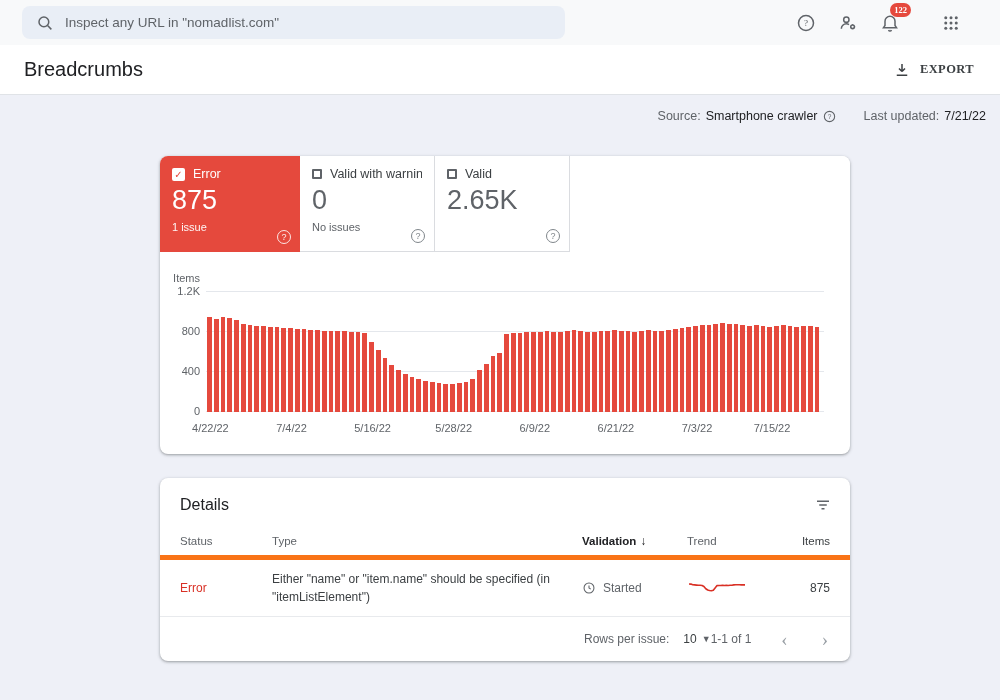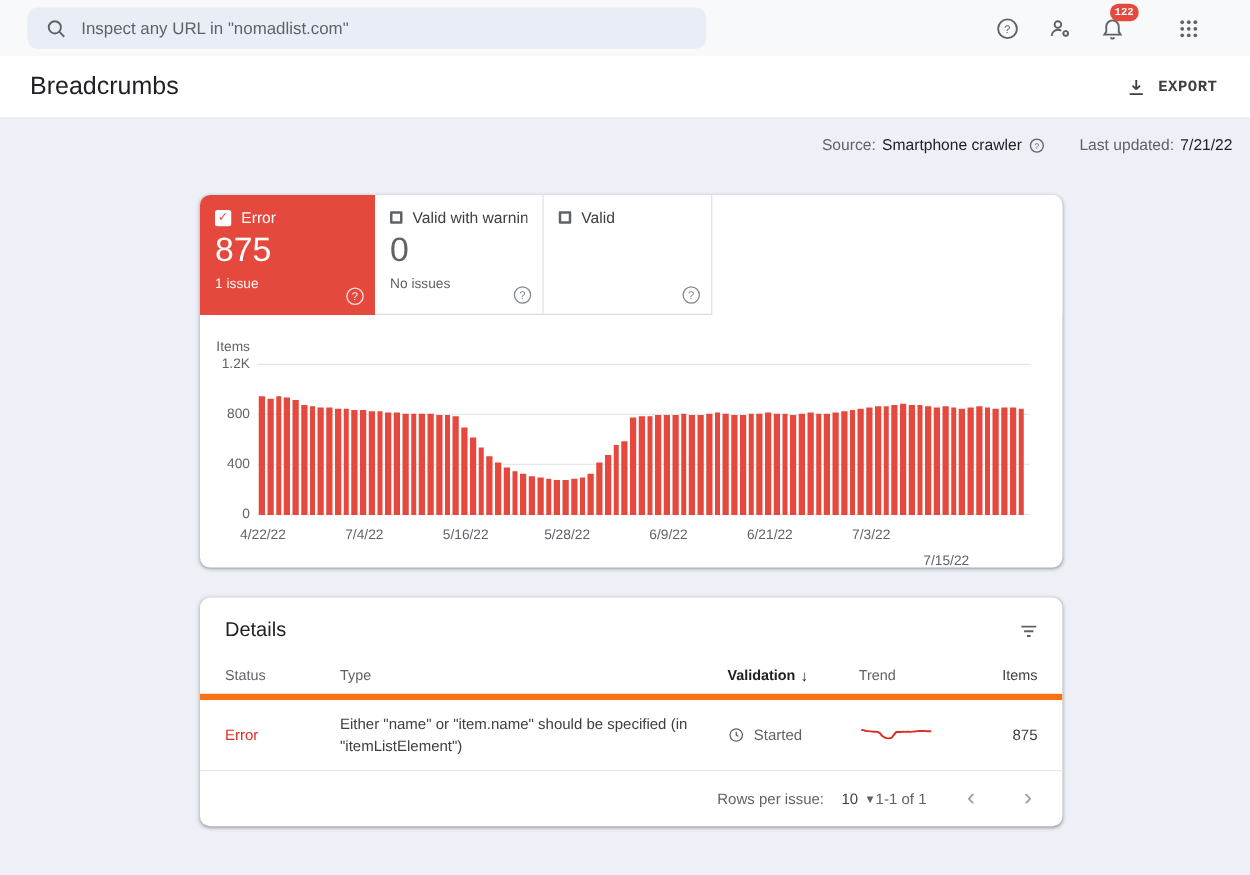--- a/index.html
+++ b/index.html
@@ -1,21 +1,21 @@
 <!DOCTYPE html>
 <html><head>
 <meta charset="utf-8">
 <style>
   * { box-sizing: border-box; margin: 0; padding: 0; }
   html,body { width:1000px; height:700px; }
   body {
     font-family: "Liberation Sans", "DejaVu Sans", sans-serif;
     background:#fff; color:#202124; overflow:hidden;
   }
-  button { font-family: Liberation Mono, monospace; background:none; border:none; cursor:pointer; }
+  button { font-family: Liberation Serif, serif; background:none; border:none; cursor:pointer; }
 
   
   .topbar { height:45px; background:#f8f9fa; display:flex; align-items:center; padding:0 38px 0 22px; }
   .search-pill { width:543px; height:33px; background:#e9eef6; border-radius:8px; display:flex; align-items:center; gap:11px; padding:0 14px; cursor:text; }
   .search-pill .icon { display:flex; color:#5f6368; }
   .search-ph { font-size:13.5px; color:#5f6368; }
   .topbar-actions { margin-left:auto; display:flex; align-items:center; gap:18px; }
   .iconbtn { color:#5f6368; display:flex; align-items:center; justify-content:center; padding:2px; position:relative; }
   .iconbtn.apps { margin-left:20px; }
   .badge { position:absolute; top:-8px; right:-9px; background:#e5493d; color:#fff; font-size:8.5px; line-height:1; padding:3px 4px; border-radius:8px; font-weight:bold; }
@@ -185,20 +185,21 @@
           <div class="tile-value">0</div>
           <div class="tile-sub">No issues</div>
           <span class="tile-help">?</span>
         </div>
 
         <div class="tile">
           <div class="tile-top">
             <span class="cb cb-empty"></span>
             <span class="tile-label">Valid</span>
           </div>
+          <div class="tile-value">2.65K</div>
           <div class="tile-sub"></div>
           <span class="tile-help">?</span>
         </div>
 
         <div class="tile tiles-filler" style="border-right:none;border-bottom:none;cursor:default;"></div>
       </div>
 
       <div class="chart">
         <div class="items-label">Items</div>
         <div class="chart-grid" id="chart-grid">
@@ -305,21 +306,21 @@
             <span class="ytick" style="top: 120px;">0</span>
           </div>
         <div class="xlabels" id="xlabels">
             <span style="left: 4.37912px; text-align: right;">4/22/22</span>
             <span style="left: 85.478px;">7/4/22</span>
             <span style="left: 166.577px;">5/16/22</span>
             <span style="left: 247.676px;">5/28/22</span>
             <span style="left: 328.775px;">6/9/22</span>
             <span style="left: 409.874px;">6/21/22</span>
             <span style="left: 490.973px;">7/3/22</span>
-            <span style="left: 551px; margin-top: 21px;">7/15/22</span>
+            <span style="left: 566px;">7/15/22</span>
           </div>
       </div>
     </div>
 
     <div class="card details-card">
       <div class="details-header">
         <h2 class="details-title">Details</h2>
         <button class="iconbtn">
           <svg width="18" height="18" viewBox="0 0 24 24" fill="none" stroke="currentColor" stroke-width="2">
               <path d="M4 7h16M7 12h10M10 17h4"></path>

